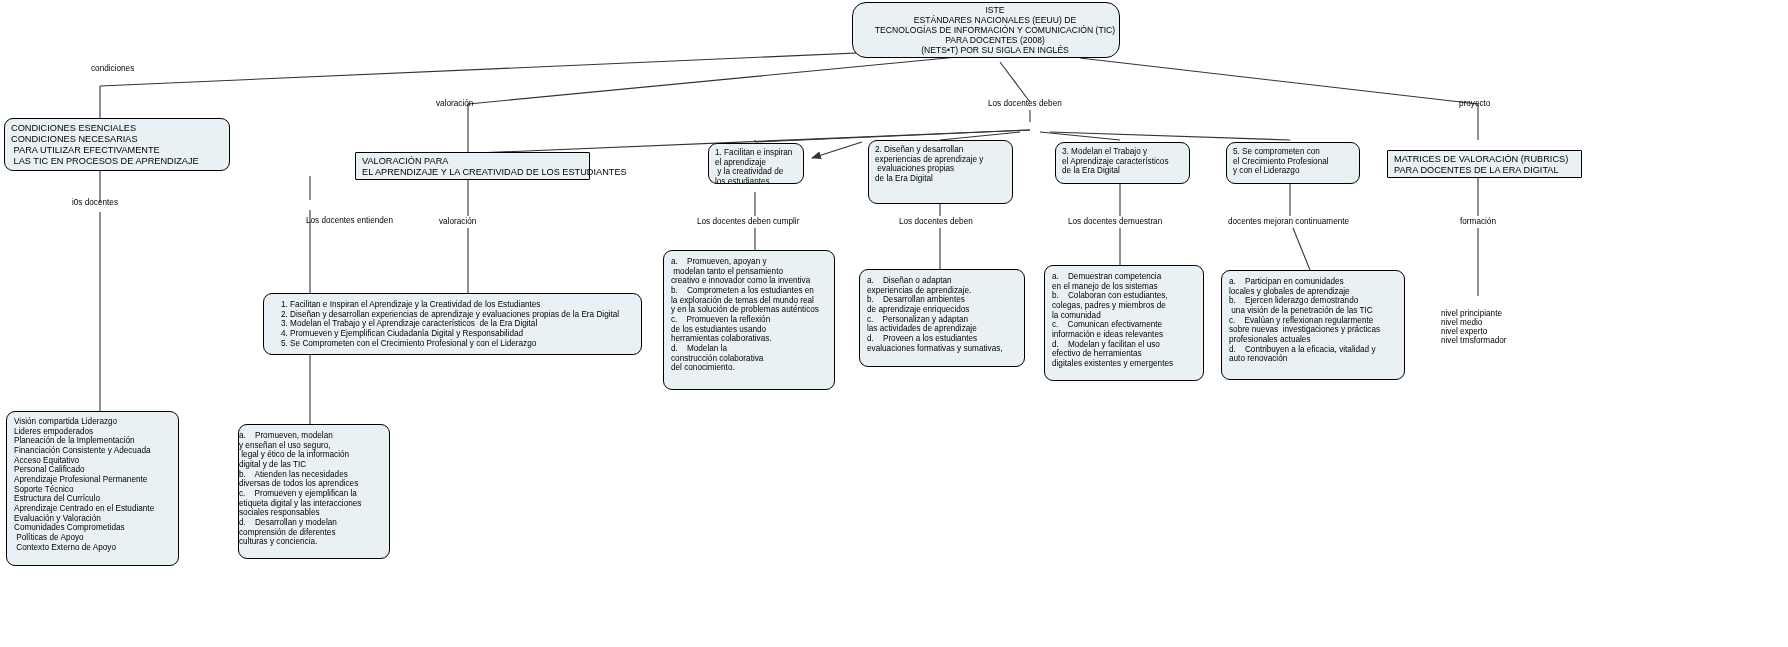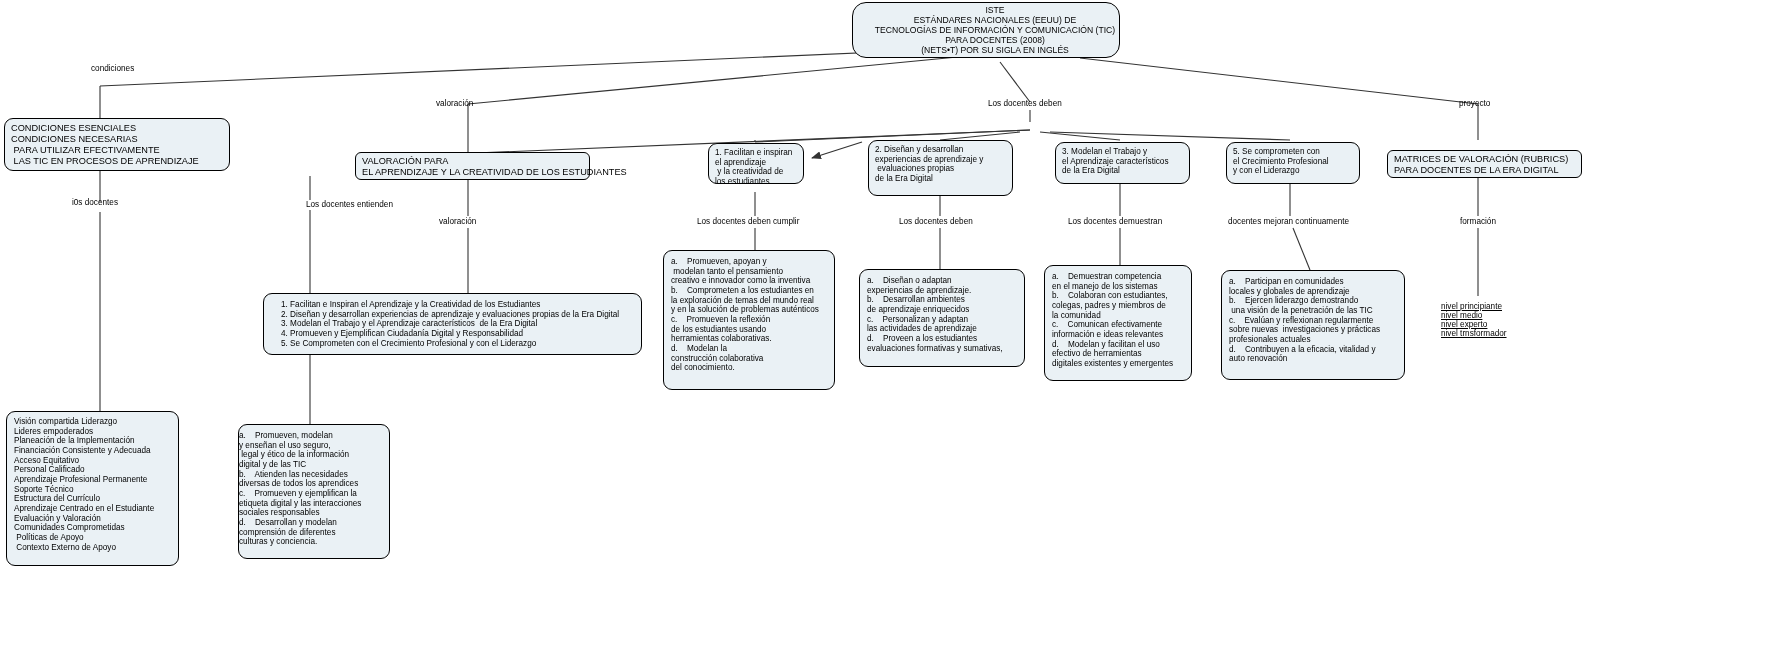--- a/index.html
+++ b/index.html
@@ -2,21 +2,21 @@
 <html><head>
 <meta charset="utf-8">
 <style>
   html,body{margin:0;padding:0;background:#ffffff;}
   body{width:1788px;height:647px;position:relative;overflow:hidden;
        font-family:"Liberation Sans","DejaVu Sans",sans-serif;color:#000;}
   #canvas{position:absolute;left:0;top:0;width:1788px;height:647px;}
   svg.links{position:absolute;left:0;top:0;width:1788px;height:647px;pointer-events:none;}
   .node{position:absolute;background:#eaf1f5;border:1px solid #000;border-radius:9px;
         box-sizing:border-box;padding:4px 6px;line-height:1.18;}
-  .node.sharp{border-radius:6px;}
+  .node.sharp{border-radius:1px;}
   .lbl{position:absolute;background:transparent;white-space:nowrap;}
   .lbl span{display:block;}
   .t8  {font-size:8.2px;}
   .t85 {font-size:8.6px;}
   .t9  {font-size:9.2px;}
   .ln{display:block;white-space:pre;}
   .ctr{text-align:center;}
 </style>
 </head>
 <body>
@@ -89,21 +89,21 @@
       <span class="ln">PARA DOCENTES (2008)</span>
       <span class="ln">(NETS•T) POR SU SIGLA EN INGLÉS</span>
     </div>
   </div>
 
   <div class="lbl t8" style="left:66px;top:64px;margin-left:25px;">condiciones</div>
   <div class="lbl t8" style="left:436px;top:99px;">valoración</div>
   <div class="lbl t8" style="left:988px;top:99px;">Los docentes deben</div>
   <div class="lbl t8" style="left:1459px;top:99px;">proyecto</div>
   <div class="lbl t8" style="left:72px;top:198px;">i0s docentes</div>
-  <div class="lbl t8" style="left:258px;top:200px;padding-left:48px;">Los docentes entienden</div>
+  <div class="lbl t8" style="left:258px;top:216px;padding-left:48px;">Los docentes entienden</div>
   <div class="lbl t8" style="left:439px;top:217px;">valoración</div>
   <div class="lbl t8" style="left:697px;top:217px;">Los docentes deben cumplir</div>
   <div class="lbl t8" style="left:899px;top:217px;">Los docentes deben</div>
   <div class="lbl t8" style="left:1068px;top:217px;">Los docentes demuestran</div>
   <div class="lbl t8" style="left:1228px;top:217px;">docentes mejoran continuamente</div>
   <div class="lbl t8" style="left:1460px;top:217px;">formación</div>
 
   <div class="node t9" style="left:4px;top:118px;width:226px;height:53px;">
     <span class="ln">CONDICIONES ESENCIALES</span>
     <span class="ln">CONDICIONES NECESARIAS</span>
@@ -172,21 +172,21 @@
     <span class="ln">la exploración de temas del mundo real</span>
     <span class="ln">y en la solución de problemas auténticos</span>
     <span class="ln">c.    Promueven la reflexión</span>
     <span class="ln">de los estudiantes usando</span>
     <span class="ln">herramientas colaborativas.</span>
     <span class="ln">d.    Modelan la</span>
     <span class="ln">construcción colaborativa</span>
     <span class="ln">del conocimiento.</span>
   </div>
 
-  <div class="node t8" style="left:868px;top:140px;width:145px;height:56px;">
+  <div class="node t8" style="left:868px;top:140px;width:145px;height:64px;">
     <span class="ln">2. Diseñan y desarrollan</span>
     <span class="ln">experiencias de aprendizaje y</span>
     <span class="ln"> evaluaciones propias</span>
     <span class="ln">de la Era Digital</span>
   </div>
 
   <div class="node t8" style="left:859px;top:269px;width:166px;height:98px;padding:6px 7px;">
     <span class="ln">a.    Diseñan o adaptan</span>
     <span class="ln">experiencias de aprendizaje.</span>
     <span class="ln">b.    Desarrollan ambientes</span>
@@ -196,21 +196,21 @@
     <span class="ln">d.    Proveen a los estudiantes</span>
     <span class="ln">evaluaciones formativas y sumativas,</span>
   </div>
 
   <div class="node t8" style="left:1055px;top:142px;width:135px;height:42px;">
     <span class="ln">3. Modelan el Trabajo y</span>
     <span class="ln">el Aprendizaje característicos</span>
     <span class="ln">de la Era Digital</span>
   </div>
 
-  <div class="node t8" style="left:1044px;top:265px;width:148px;height:116px;padding:6px 7px;">
+  <div class="node t8" style="left:1044px;top:265px;width:160px;height:116px;padding:6px 7px;">
     <span class="ln">a.    Demuestran competencia</span>
     <span class="ln">en el manejo de los sistemas</span>
     <span class="ln">b.    Colaboran con estudiantes,</span>
     <span class="ln">colegas, padres y miembros de</span>
     <span class="ln">la comunidad</span>
     <span class="ln">c.    Comunican efectivamente</span>
     <span class="ln">información e ideas relevantes</span>
     <span class="ln">d.    Modelan y facilitan el uso</span>
     <span class="ln">efectivo de herramientas</span>
     <span class="ln">digitales existentes y emergentes</span>
@@ -232,20 +232,20 @@
     <span class="ln">profesionales actuales</span>
     <span class="ln">d.    Contribuyen a la eficacia, vitalidad y</span>
     <span class="ln">auto renovación</span>
   </div>
 
   <div class="node sharp t9" style="left:1387px;top:150px;width:195px;height:28px;padding:3px 6px;">
     <span class="ln">MATRICES DE VALORACIÓN (RUBRICS)</span>
     <span class="ln">PARA DOCENTES DE LA ERA DIGITAL</span>
   </div>
 
-  <div class="lbl t8" style="left:1441px;top:302px;text-decoration:underline;">
+  <div class="lbl t8" style="left:1441px;top:309px;">
     <span class="ln">nivel principiante</span>
     <span class="ln">nivel medio</span>
     <span class="ln">nivel experto</span>
     <span class="ln">nivel trnsformador</span>
   </div>
 
 </div>
 
 </body></html>

